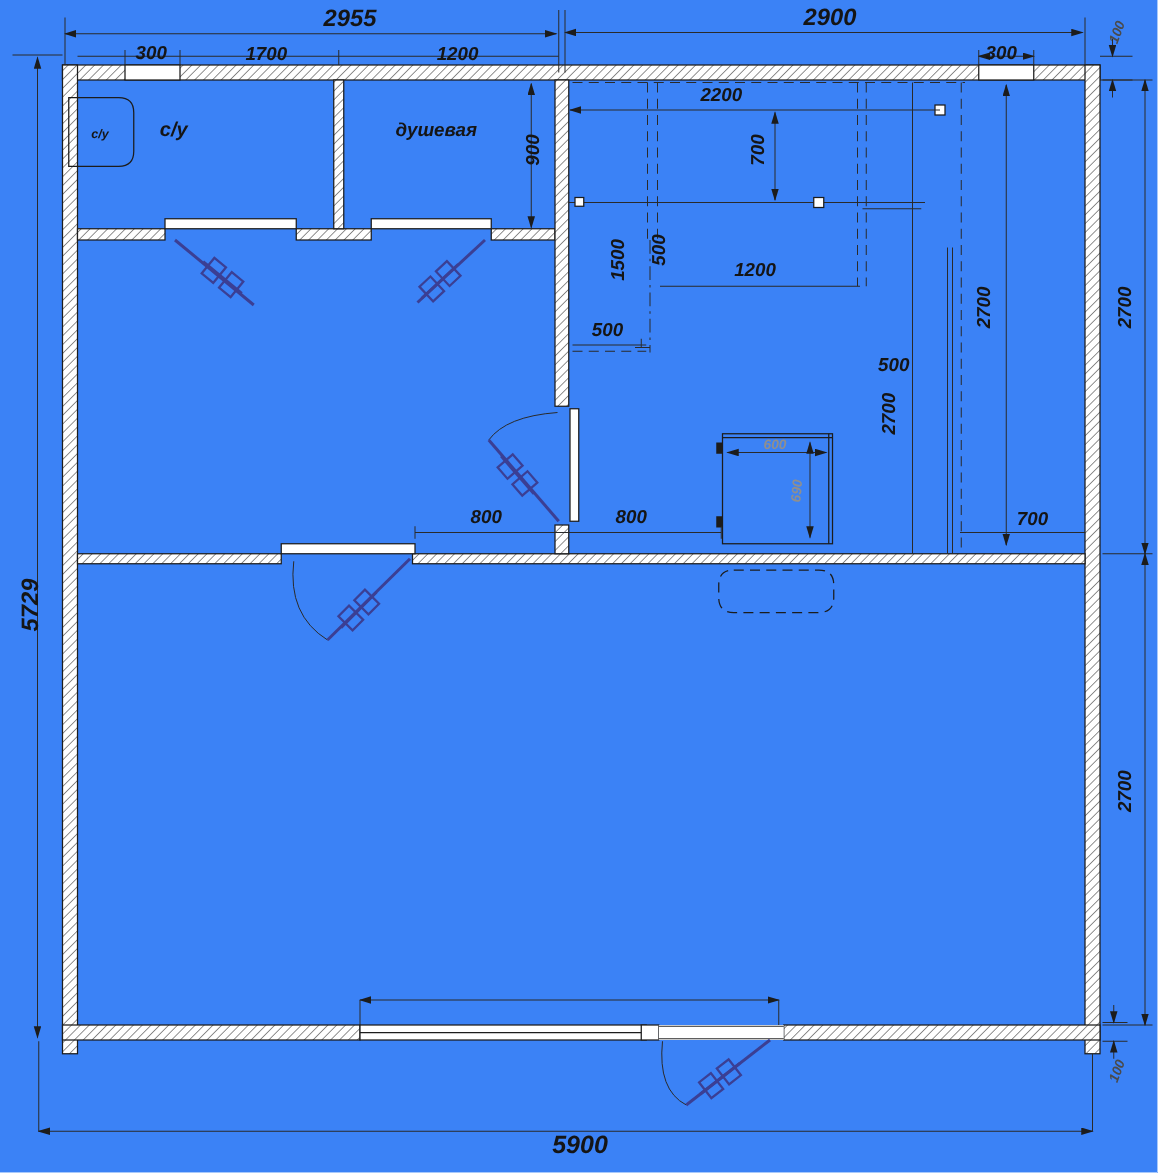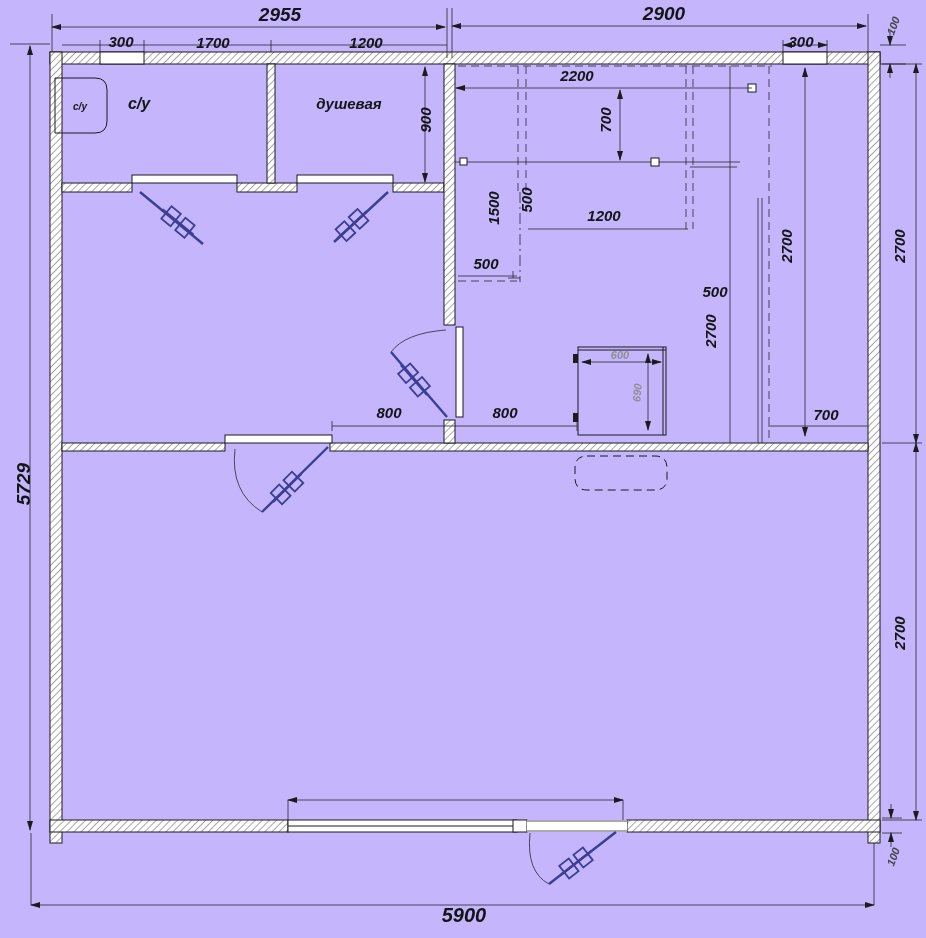--- a/index.html
+++ b/index.html
@@ -1,16 +1,16 @@
 <!DOCTYPE html>
 <html><head>
 <meta charset="utf-8">
 <style>
   html,body{margin:0;padding:0;background:#fff;}
-  .canvas{position:relative;width:926px;height:938px;background:#c4b5fd;overflow:hidden;
+  .canvas{position:relative;width:926px;height:938px;background:#3b82f6;overflow:hidden;
           font-family:"Liberation Sans",sans-serif;}
   svg{position:absolute;left:0;top:0;}
   svg text{font-family:"Liberation Sans",sans-serif;font-style:italic;font-weight:bold;
            fill:#151515;font-size:15px;}
   svg text.big{font-size:19px;}
   svg text.huge{font-size:20px;}
   svg text.small{font-size:11px;fill:#4a4a4a;}
   svg text.gray{font-size:11px;fill:#8f8f8f;}
   svg text.tiny{font-size:10px;}
   svg text.room{font-size:16px;}

